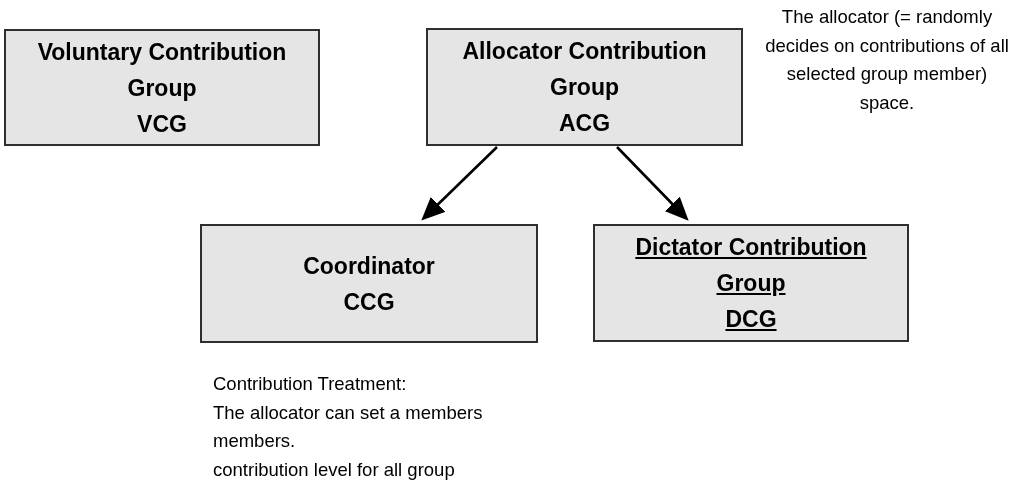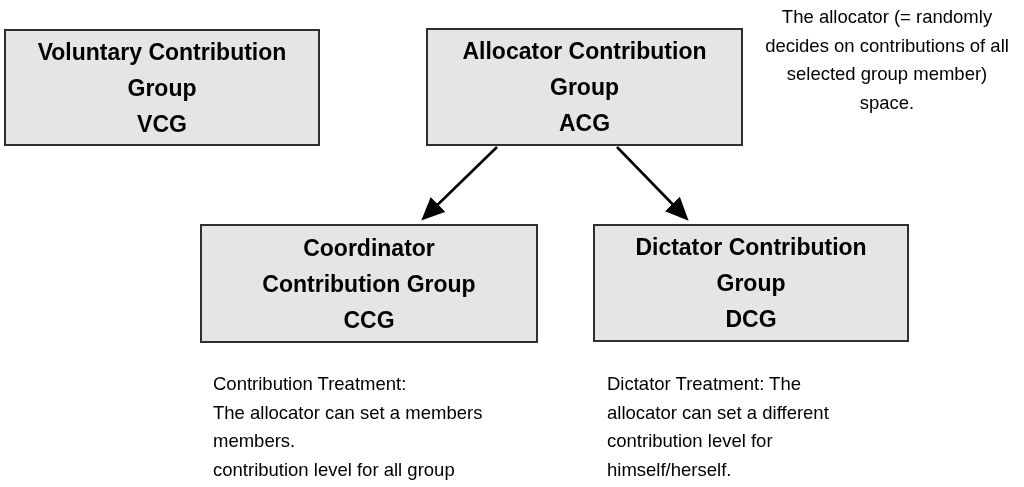--- a/index.html
+++ b/index.html
@@ -32,21 +32,21 @@
   .node-box .box-line {
     font-weight: bold;
     font-size: 23px;
     line-height: 36px;
     color: var(--text);
     white-space: nowrap;
   }
   .box-vcg { left: 4px;   top: 29px;  width: 316px; height: 117px; }
   .box-acg { left: 396px; top: 28px;  width: 317px; height: 118px; margin-left: 30px; }
   .box-ccg { left: 200px; top: 224px; width: 338px; height: 119px; }
-  .box-dcg { left: 593px; top: 224px; width: 316px; height: 118px; }
+  .box-dcg { left: 593px; top: 224px; width: 316px; height: 118px; text-decoration: underline; }
   .annotation {
     position: absolute;
     color: var(--text);
     font-size: 18.5px;
     line-height: 28.5px;
     font-weight: normal;
   }
   .annotation .note-line { white-space: nowrap; }
   .note-acg { left: 748px; top: 3px;   width: 278px; text-align: center; }
   .note-ccg { left: 213px; top: 370px; width: 330px; }
@@ -81,21 +81,20 @@
   </div>
 
   <div class="node-box box-acg">
     <div class="box-line">Allocator Contribution</div>
     <div class="box-line">Group</div>
     <div class="box-line">ACG</div>
   </div>
 
   <div class="node-box box-ccg">
     <div class="box-line">Coordinator</div>
-    <div class="box-line">Contribution Group</div>
     <div class="box-line">CCG</div>
   </div>
 
   <div class="node-box box-dcg">
     <div class="box-line">Dictator Contribution</div>
     <div class="box-line">Group</div>
     <div class="box-line">DCG</div>
   </div>
 
   <div class="annotation note-acg">
@@ -105,20 +104,14 @@
     <div class="note-line">space.</div>
   </div>
 
   <div class="annotation note-ccg">
     <div class="note-line">Contribution Treatment:</div>
     <div class="note-line">The allocator can set a members</div>
     <div class="note-line">members.</div>
     <div class="note-line">contribution level for all group</div>
   </div>
 
-  <div class="annotation note-dcg">
-    <div class="note-line">Dictator Treatment: The</div>
-    <div class="note-line">allocator can set a different</div>
-    <div class="note-line">contribution level for</div>
-    <div class="note-line">himself/herself.</div>
-  </div>
 
 </div>
 
 </body></html>

